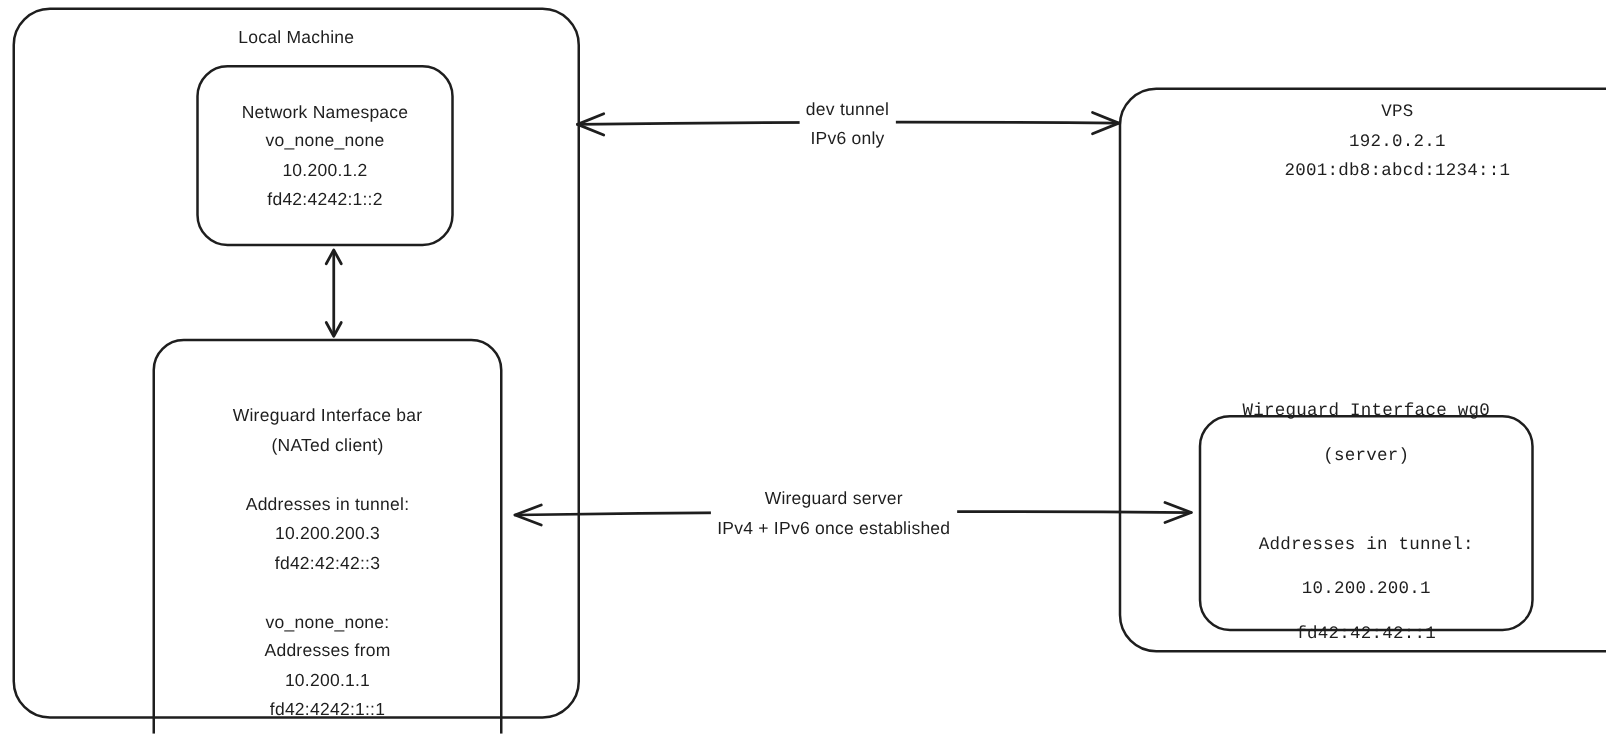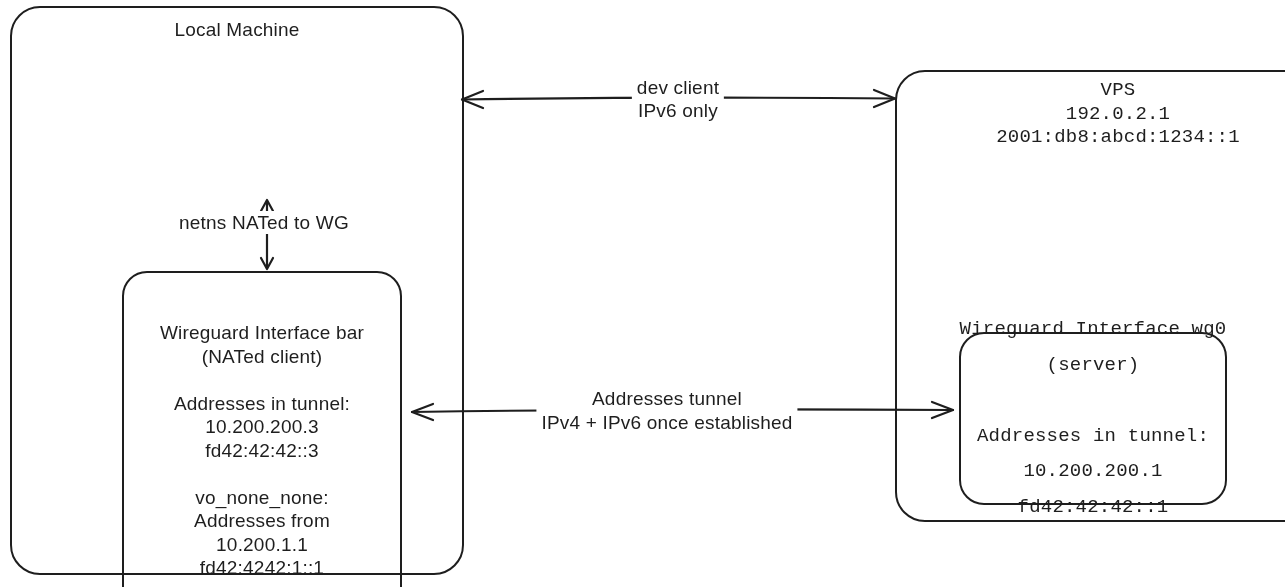--- a/index.html
+++ b/index.html
@@ -11,21 +11,21 @@
   body {
     font-family: "Liberation Sans", sans-serif;
     color: var(--stroke);
   }
   .canvas {
     position: relative;
     width: 1285px;
     height: 587px;
     background: var(--bg);
     overflow: hidden;
-    font-size: 19px;
+    font-size: 14px;
     letter-spacing: 0.2px;
     line-height: 23.5px;
   }
   .box {
     position: absolute;
     border: 2.5px solid var(--stroke);
     background: transparent;
   }
   .outer-box { border-radius: 30px; }
   .inner-box {
@@ -82,20 +82,26 @@
   #label-netns-arrow { left: 264px; top: 211px; line-height: 23px; }
   .tline { white-space: pre; }
 </style>
 </head>
 <body>
 
 <div class="canvas">
 
   <div class="box outer-box" id="local-machine">
     <div id="local-machine-title">Local Machine</div>
+    <div class="box inner-box" id="network-namespace">
+        <div class="tline">Network Namespace</div>
+        <div class="tline">vo_none_none</div>
+        <div class="tline">10.200.1.2</div>
+        <div class="tline">fd42:4242:1::2</div>
+      </div>
     <div class="box inner-box" id="wireguard-bar">
         <div class="tline">Wireguard Interface bar</div>
         <div class="tline">(NATed client)</div>
         <div class="tline">&nbsp;</div>
         <div class="tline">Addresses in tunnel:</div>
         <div class="tline">10.200.200.3</div>
         <div class="tline">fd42:42:42::3</div>
         <div class="tline">&nbsp;</div>
         <div class="tline">vo_none_none:</div>
         <div class="tline">Addresses from</div>
@@ -132,24 +138,23 @@
       <path d="M 932 402 L 953 410 L 932 418"></path>
     </g>
     <g>
       <path d="M 267 201 L 267 268"></path>
       <path d="M 261 211 L 267 200 L 273 211"></path>
       <path d="M 261 258 L 267 269 L 273 258"></path>
     </g>
   </svg>
 
   <div class="arrow-label" id="label-top-arrow">
-      <div class="tline">dev client</div>
+      <div class="tline">dev tunnel</div>
       <div class="tline">IPv6 only</div>
     </div>
   <div class="arrow-label" id="label-bottom-arrow">
-      <div class="tline">Addresses tunnel</div>
+      <div class="tline">Wireguard server</div>
       <div class="tline">IPv4 + IPv6 once established</div>
     </div>
   <div class="arrow-label" id="label-netns-arrow">
-      <div class="tline">netns NATed to WG</div>
     </div>
 
 </div>
 
 </body></html>

